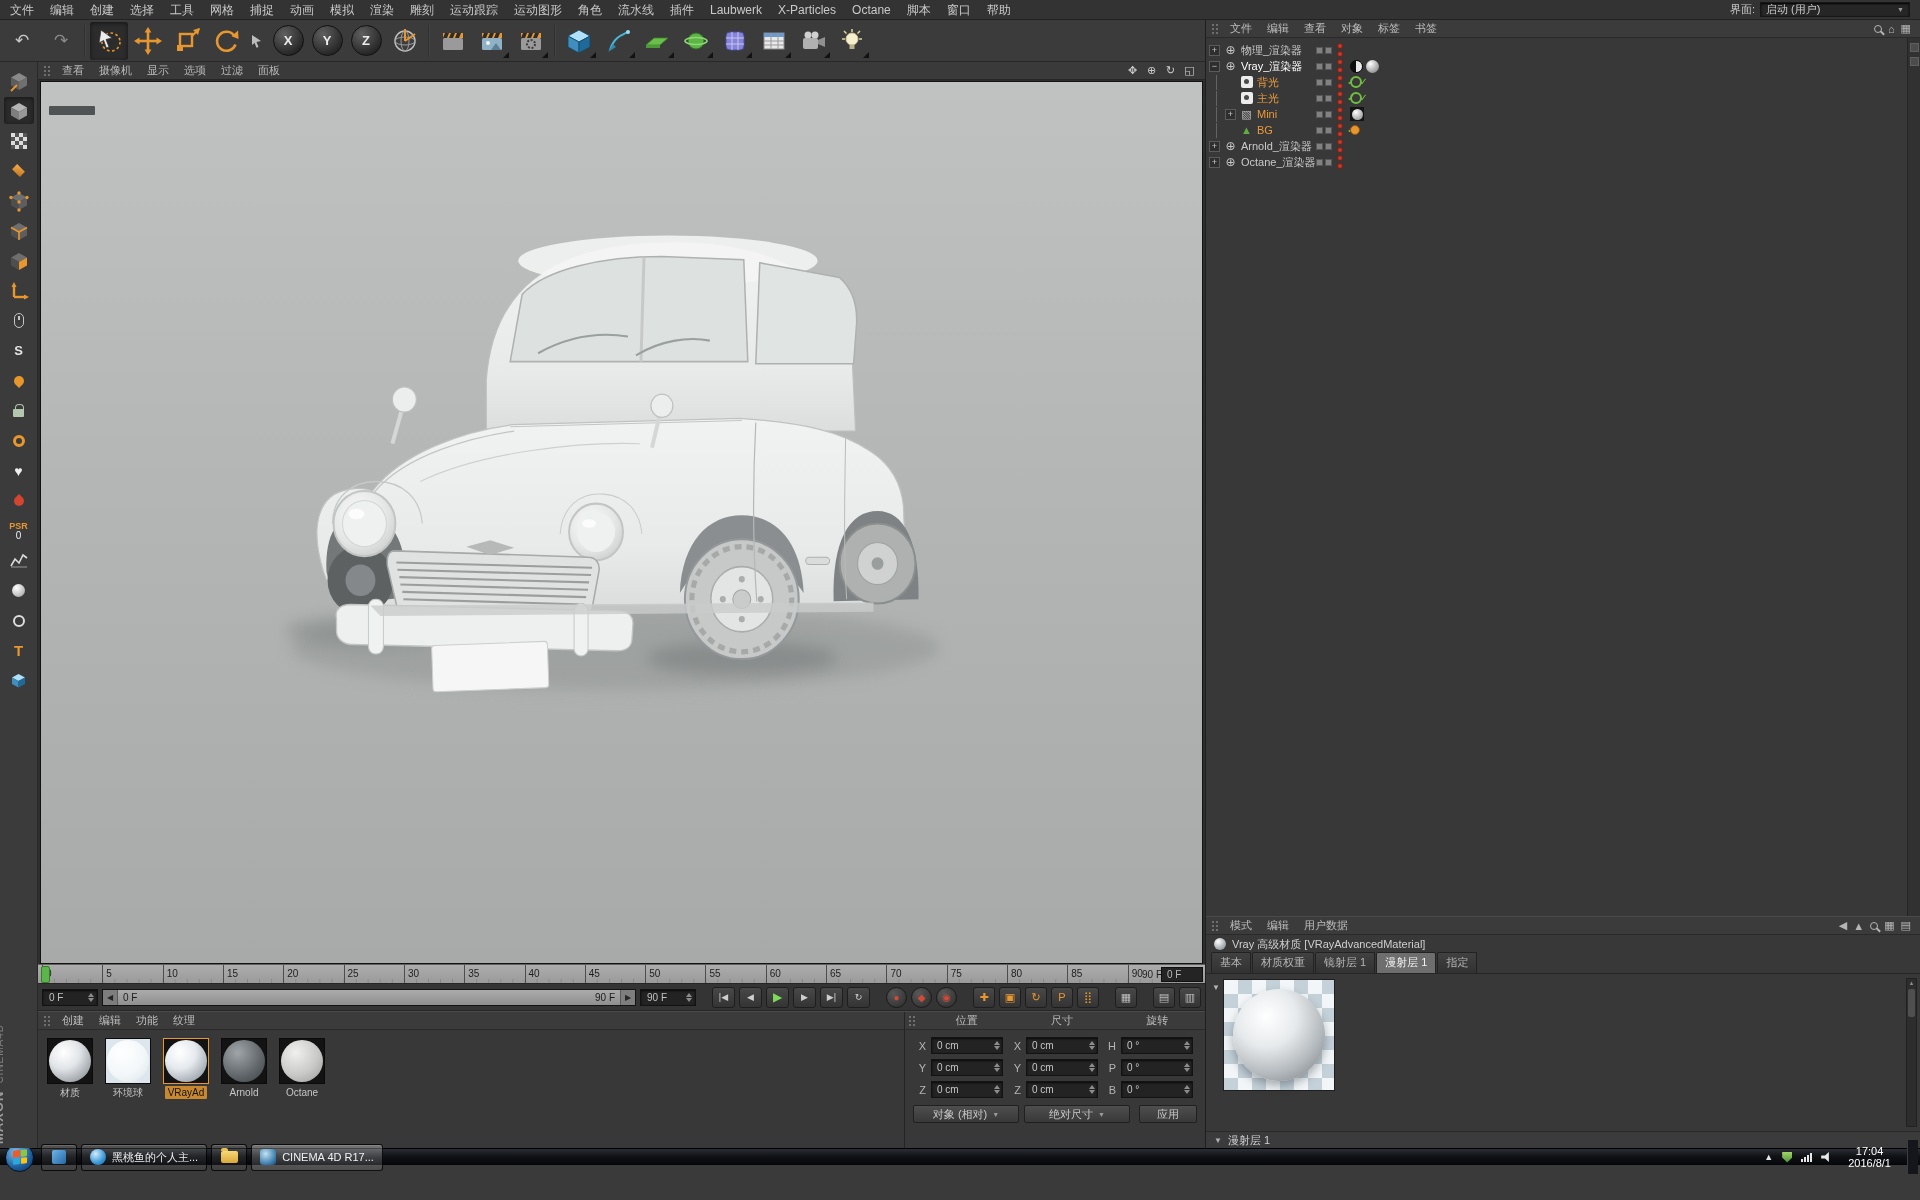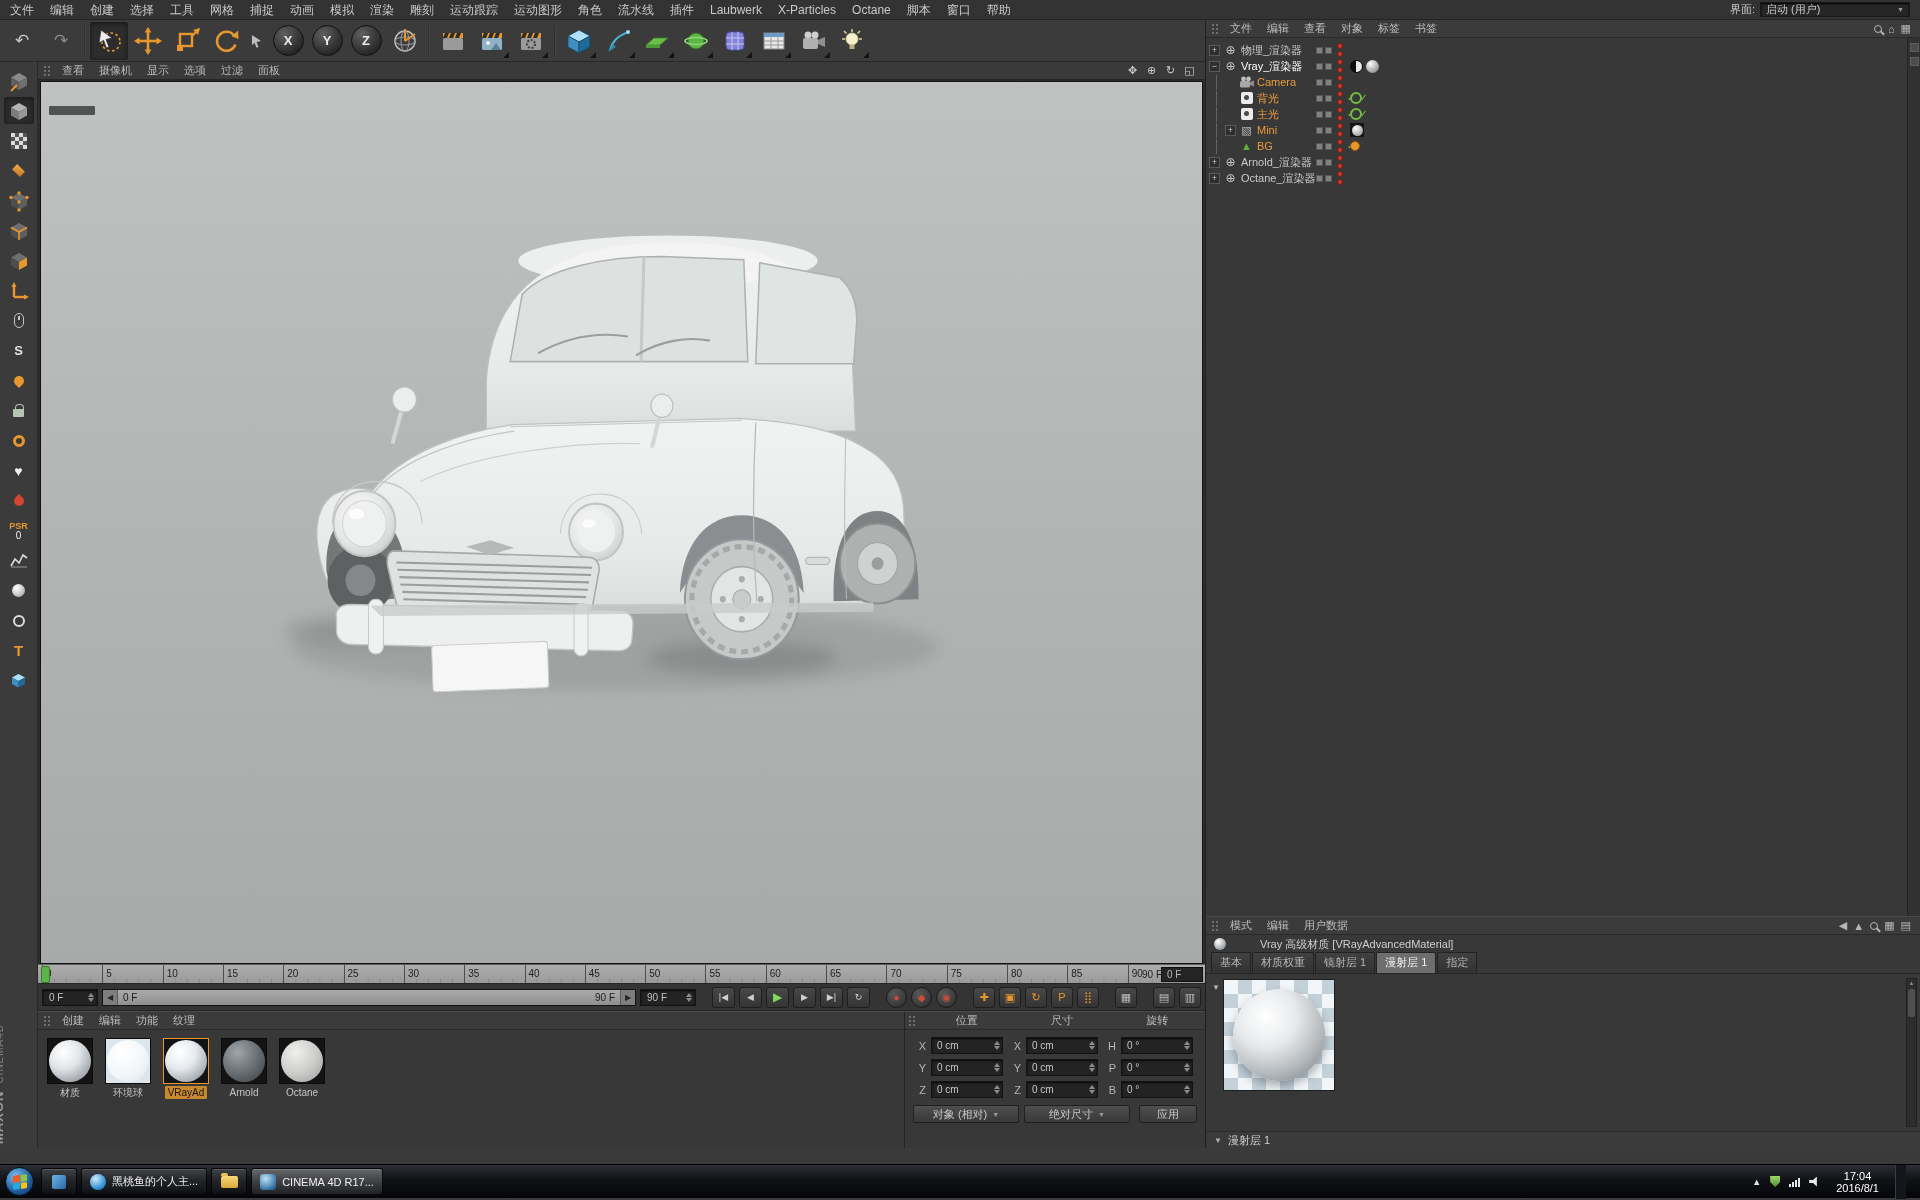--- a/index.html
+++ b/index.html
@@ -170,38 +170,38 @@
   .tag-display{width:13px;height:13px;border-radius:50%;background:linear-gradient(90deg,#0f0f0f 50%,#e9e9e9 50%);border:1px solid #090909;}
   .tag-sphere{width:13px;height:13px;border-radius:50%;background:radial-gradient(circle at 35% 30%,#fdfdfd,#9c9c9c 70%,#686868);}
   .tag-target{width:12px;height:12px;border:2.5px solid #6fbf3f;border-radius:50%;}
   .tag-texture{width:14px;height:14px;background:#141414;display:flex;align-items:center;justify-content:center;}
   .tag-texture i{width:11px;height:11px;border-radius:50%;background:radial-gradient(circle at 35% 30%,#fff,#a8a8a8 70%);}
   .tag-orange{width:10px;height:10px;border-radius:50%;background:#e8962e;border:1px solid #93550e;}
 
   
   .attr{height:232px;flex:none;border-top:1px solid #4a4a4a;background:#383838;display:flex;flex-direction:column;}
   .attr-title{height:18px;display:flex;align-items:center;gap:6px;padding:0 8px;flex:none;}
-  .attr-title span{font-size:11px;color:#cfcfcf;white-space:nowrap;margin-left:28px;}
+  .attr-title span{font-size:11px;color:#cfcfcf;white-space:nowrap;}
   .ticon{width:12px;height:12px;border-radius:50%;background:radial-gradient(circle at 35% 30%,#ffffff,#9aa1a6 70%,#6e757a);}
   .attr-tabs{height:20px;display:flex;align-items:flex-end;gap:1px;padding:0 5px;flex:none;}
   .atab{font-size:11px;color:#b5b5b5;background:linear-gradient(#414141,#323232);border:1px solid #222;border-bottom:none;border-radius:2px 2px 0 0;padding:2px 8px 3px;white-space:nowrap;}
   .atab.active{background:#6e6e6e;color:#f4f4f4;}
   .attr-preview{flex:1;border-top:1px solid #262626;position:relative;display:flex;align-items:flex-start;padding:5px 0 0 4px;}
   .collapse{color:#b5b5b5;font-size:8px;margin:4px 3px 0 2px;}
   .checker{width:112px;height:112px;border:1px solid #1e1e1e;background-color:#f2f6f8;background-image:linear-gradient(45deg,#c4d1d9 25%,transparent 25%,transparent 75%,#c4d1d9 75%),linear-gradient(45deg,#c4d1d9 25%,transparent 25%,transparent 75%,#c4d1d9 75%);background-size:28px 28px;background-position:0 0,14px 14px;display:flex;align-items:center;justify-content:center;}
   .preview-ball{width:92px;height:92px;border-radius:50%;background:radial-gradient(circle at 36% 30%,#ffffff,#e7eaec 35%,#b5babe 65%,#888d91 88%,#75797d);box-shadow:0 5px 10px rgba(25,35,45,.35);}
   .attr-scroll{position:absolute;right:3px;top:4px;bottom:4px;width:11px;background:#2d2d2d;border:1px solid #212121;display:flex;flex-direction:column;align-items:center;}
   .attr-scroll span{color:#8c8c8c;font-size:6px;line-height:8px;}
   .attr-scroll .thumb{width:7px;height:28px;background:#4f4f4f;border-radius:2px;margin-top:2px;}
   .attr-section{height:17px;background:#3b3b3b;border-top:1px solid #2a2a2a;display:flex;align-items:center;gap:6px;padding:0 8px;flex:none;}
   .attr-section span{font-size:11px;color:#cfcfcf;}
   .attr-section .arr{font-size:8px;color:#b0b0b0;}
 
   
-  .taskbar{height:34px;background:linear-gradient(#2b2e34,#101216 45%,#05060a);border-top:1px solid #000;display:flex;align-items:center;gap:4px;padding:0 12px 0 2px;margin-top:16px;}
+  .taskbar{height:17px;background:linear-gradient(#2b2e34,#101216 45%,#05060a);border-top:1px solid #000;display:flex;align-items:center;gap:4px;padding:0 0 0 2px;}
   .start-orb{width:29px;height:29px;border-radius:50%;background:radial-gradient(circle at 35% 30%,#79bce8,#1f5f9e 58%,#0a2c52);border:1px solid #04111e;display:flex;align-items:center;justify-content:center;margin:0 3px;flex:none;}
   .winflag{width:14px;height:14px;display:grid;grid-template-columns:1fr 1fr;gap:1px;transform:skewY(-6deg);}
   .winflag i{border-radius:1px;}
   .winflag i:nth-child(1){background:#f05a28;}
   .winflag i:nth-child(2){background:#8dc63f;}
   .winflag i:nth-child(3){background:#27a9e1;}
   .winflag i:nth-child(4){background:#ffc20e;}
   .tb-btn{height:27px;background:linear-gradient(rgba(255,255,255,.13),rgba(255,255,255,.03));border:1px solid rgba(0,0,0,.85);border-radius:3px;box-shadow:inset 0 1px 0 rgba(255,255,255,.14);display:flex;align-items:center;gap:6px;padding:0 8px;color:#f0f0f0;font-size:11px;flex:none;white-space:nowrap;}
   .tb-btn.icon-only{width:36px;justify-content:center;}
   .tb-btn.active{background:linear-gradient(rgba(255,255,255,.30),rgba(255,255,255,.10));justify-content:flex-end;}
@@ -984,42 +984,20 @@
                     <span class="dot"></span>
                     <span class="dot"></span>
                   </div>
                 </div>
               <div class="tags">
                   <span class="tag-display"></span>
                   <span class="tag-sphere"></span>
                 </div>
             </div>
 
-            <div class="om-row lvl1">
-              <div class="tree">
-                <span class="exp hidden"></span>
-                <span class="oicon">
-                    <svg width="15" height="12">
-                      <circle cx="4.5" cy="3" r="2.4" fill="#bdbdbd"></circle>
-                      <circle cx="9.5" cy="3" r="2.4" fill="#bdbdbd"></circle>
-                      <rect x="1" y="5" width="10" height="6.5" rx="1.5" fill="#a8a8a8"></rect>
-                      <polygon points="11,6 15,4.5 15,10.5 11,9" fill="#8e8e8e"></polygon>
-                    </svg>
-                  </span>
-                <span class="oname orange">Camera</span>
-              </div>
-              <div class="cols">
-                  <span class="sq"></span>
-                  <span class="sq"></span>
-                  <div class="dots">
-                    <span class="dot"></span>
-                    <span class="dot"></span>
-                  </div>
-                </div>
-            </div>
 
             <div class="om-row lvl1">
               <div class="tree">
                 <span class="exp hidden"></span>
                 <span class="oicon">
                     <span class="licon"></span>
                   </span>
                 <span class="oname orange">背光</span>
               </div>
               <div class="cols">

